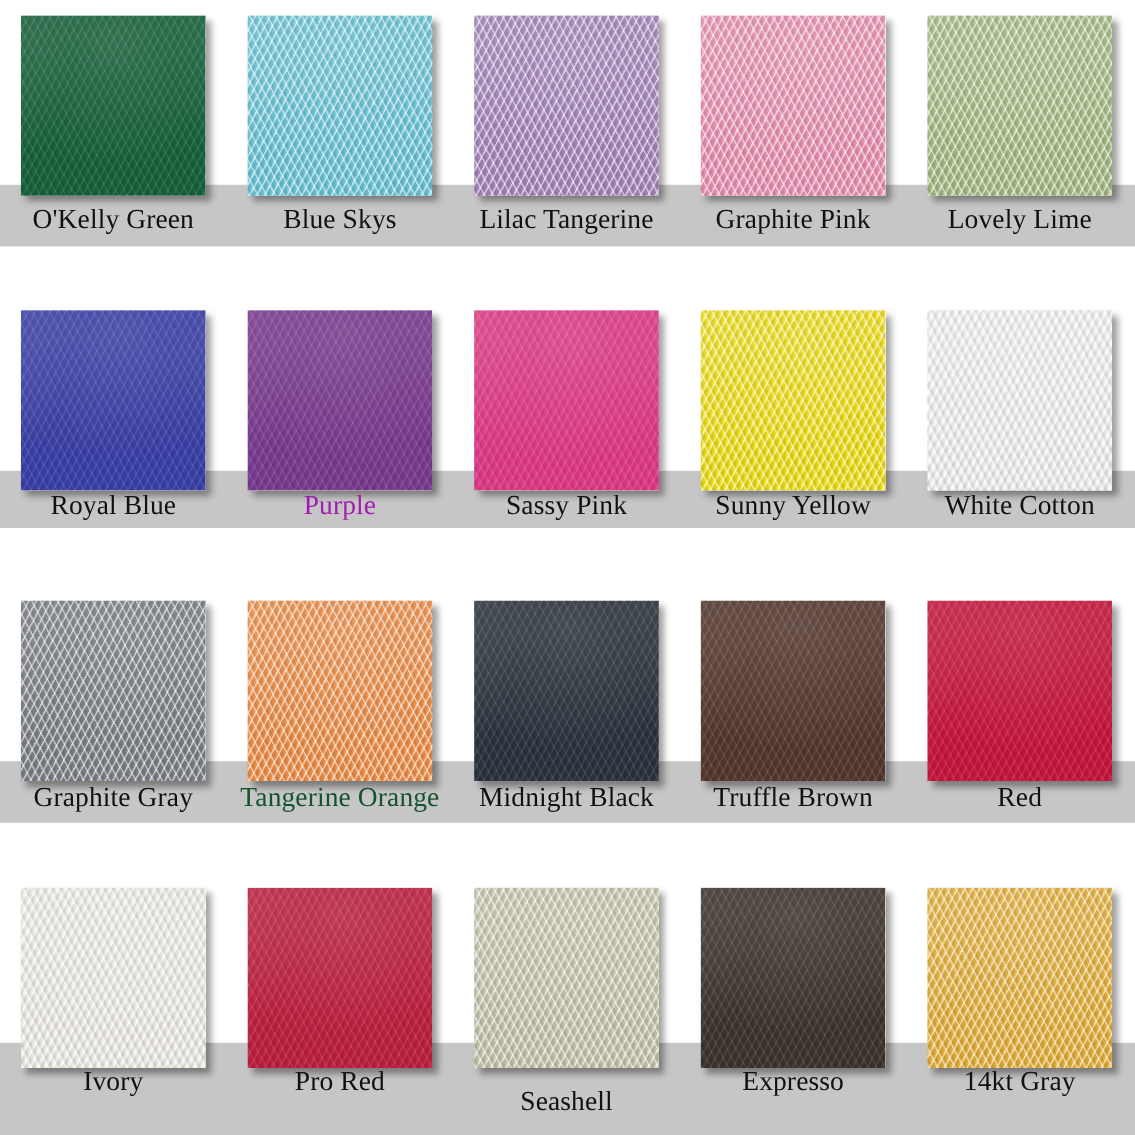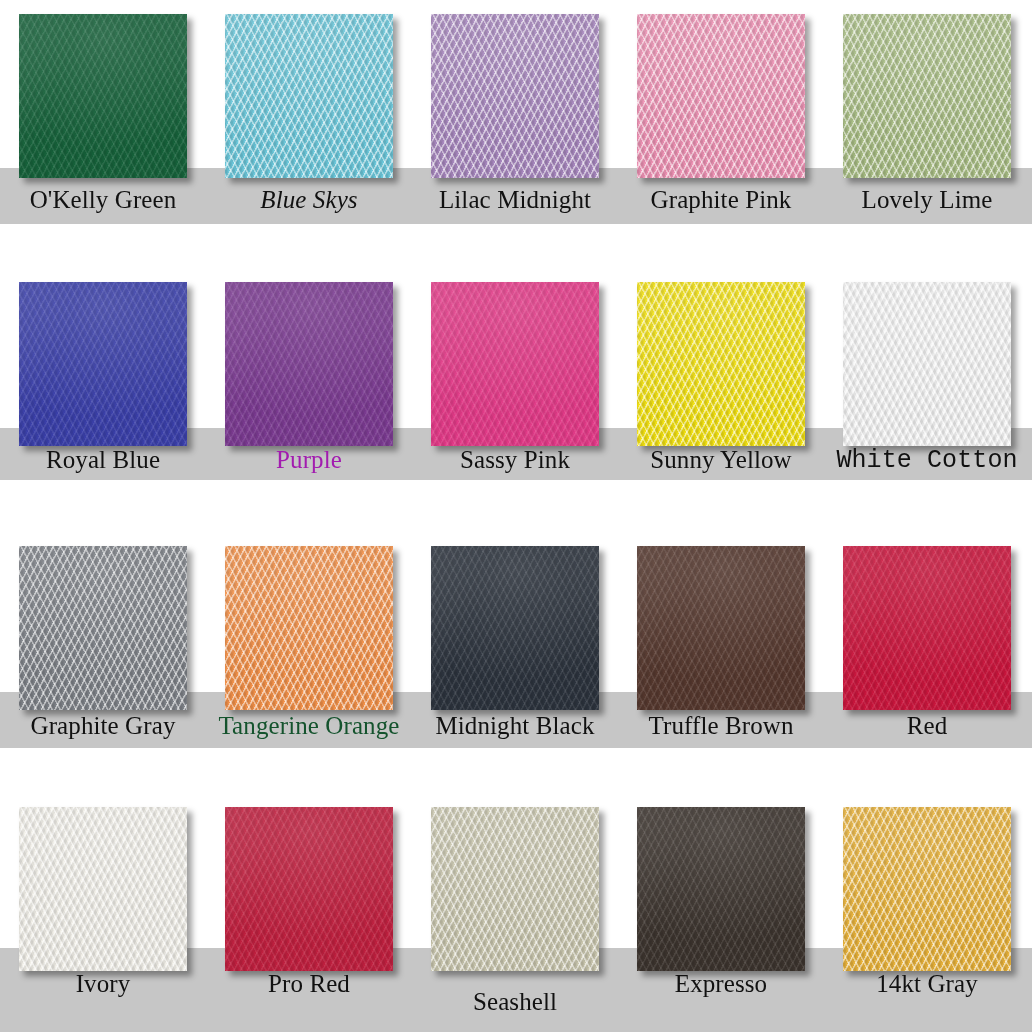--- a/index.html
+++ b/index.html
@@ -178,33 +178,33 @@
         <div class="cell">
           <div class="skein-wrap" style="top: 14px;">
             <div class="skein light" title="Blue Skys">
               <div class="base" style="background: rgb(108, 200, 219);"></div>
               <div class="tex-a"></div>
               <div class="tex-b"></div>
               <div class="tex-c"></div>
               <div class="tex-d"></div>
             </div>
           </div>
-          <div class="label" style="top: 186px; color: rgb(17, 17, 17); font-style: italic;">Blue Skys</div>
+          <div class="label" style="top: 186px; color: rgb(17, 17, 17);">Blue Skys</div>
         </div>
         <div class="cell">
           <div class="skein-wrap" style="top: 14px;">
             <div class="skein light" title="Lilac Lavender">
               <div class="base" style="background: rgb(167, 135, 190);"></div>
               <div class="tex-a"></div>
               <div class="tex-b"></div>
               <div class="tex-c"></div>
               <div class="tex-d"></div>
             </div>
           </div>
-          <div class="label" style="top: 186px; color: rgb(17, 17, 17);">Lilac Midnight</div>
+          <div class="label" style="top: 186px; color: rgb(17, 17, 17);">Lilac Tangerine</div>
         </div>
         <div class="cell">
           <div class="skein-wrap" style="top: 14px;">
             <div class="skein light" title="Bubblegum Pink">
               <div class="base" style="background: rgb(238, 146, 180);"></div>
               <div class="tex-a"></div>
               <div class="tex-b"></div>
               <div class="tex-c"></div>
               <div class="tex-d"></div>
             </div>
@@ -279,21 +279,21 @@
         <div class="cell">
           <div class="skein-wrap" style="top: 22px;">
             <div class="skein light" title="White Cotton">
               <div class="base" style="background: rgb(244, 244, 244);"></div>
               <div class="tex-a"></div>
               <div class="tex-b"></div>
               <div class="tex-c"></div>
               <div class="tex-d"></div>
             </div>
           </div>
-          <div class="label" style="top: 186px; color: rgb(17, 17, 17); font-family: Liberation Mono, monospace;">White Cotton</div>
+          <div class="label" style="top: 186px; color: rgb(17, 17, 17);">White Cotton</div>
         </div>
       </div>
     </div>
     <div class="swatch-row r3">
       <div class="shelf" style="top: 172px; height: 56px; background: rgb(198, 198, 198);"></div>
       <div class="cells">
         <div class="cell">
           <div class="skein-wrap" style="top: 26px;">
             <div class="skein light" title="Graphite Gray">
               <div class="base" style="background: rgb(126, 130, 136);"></div>

